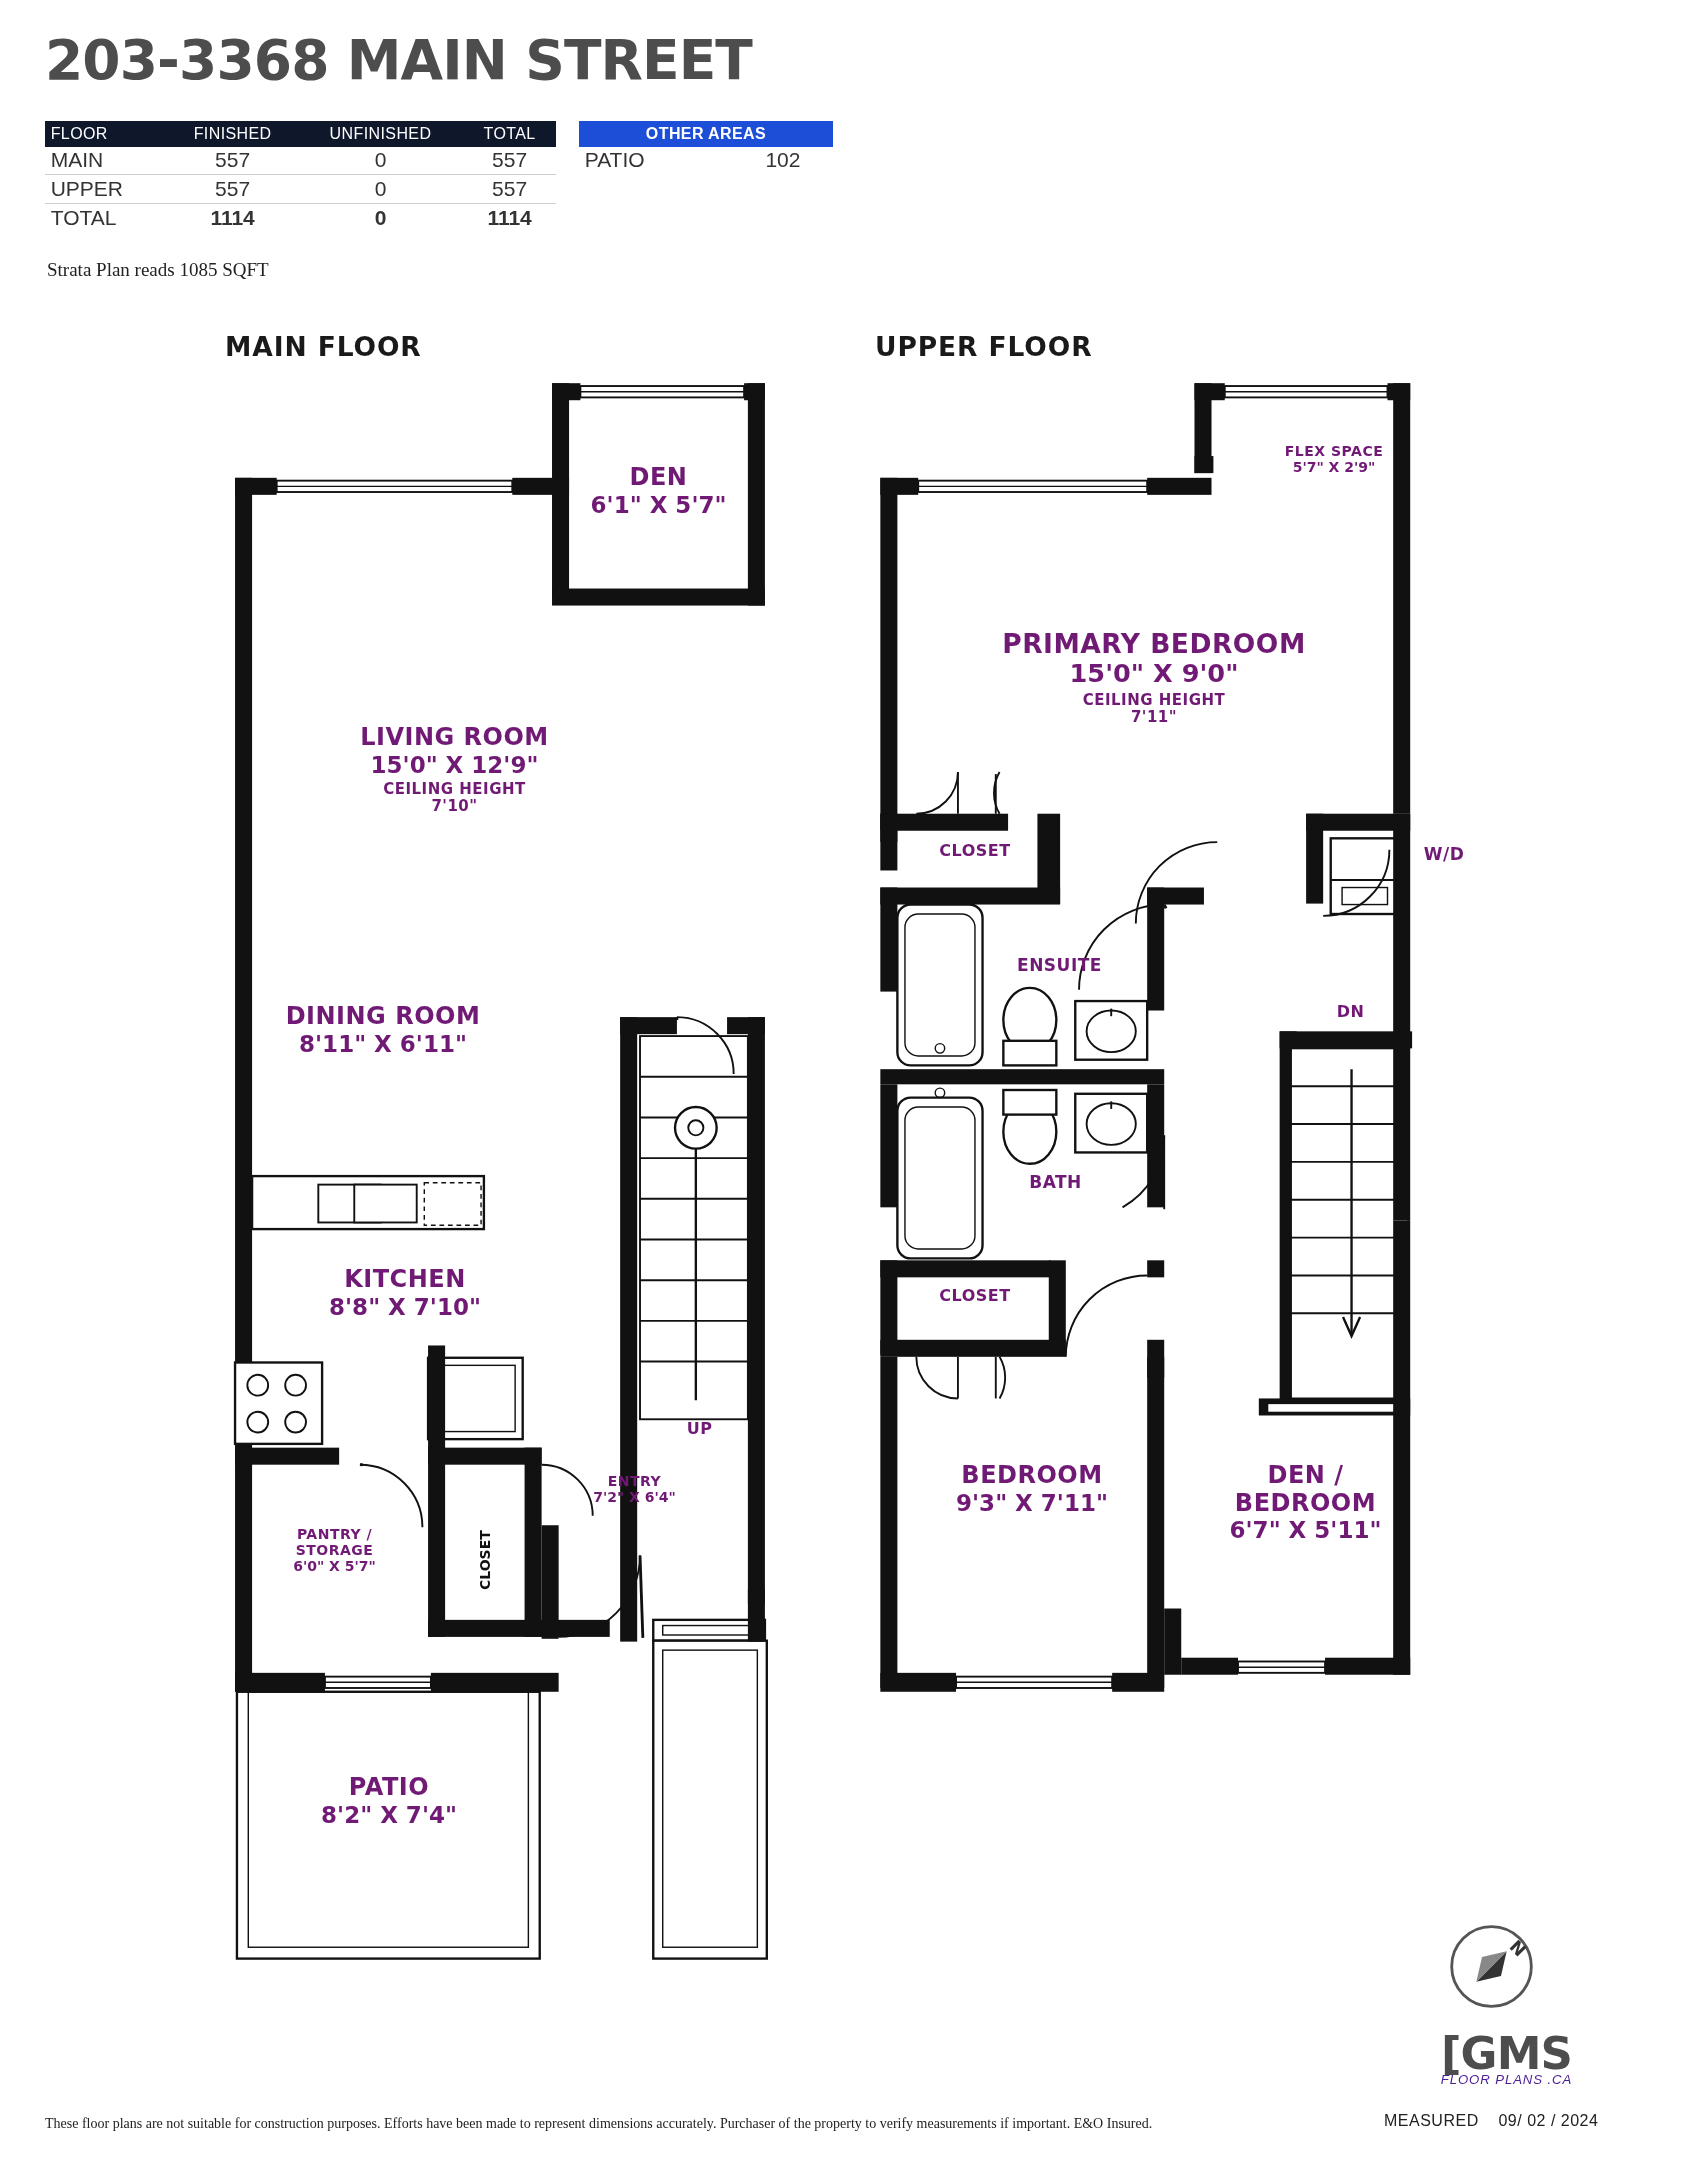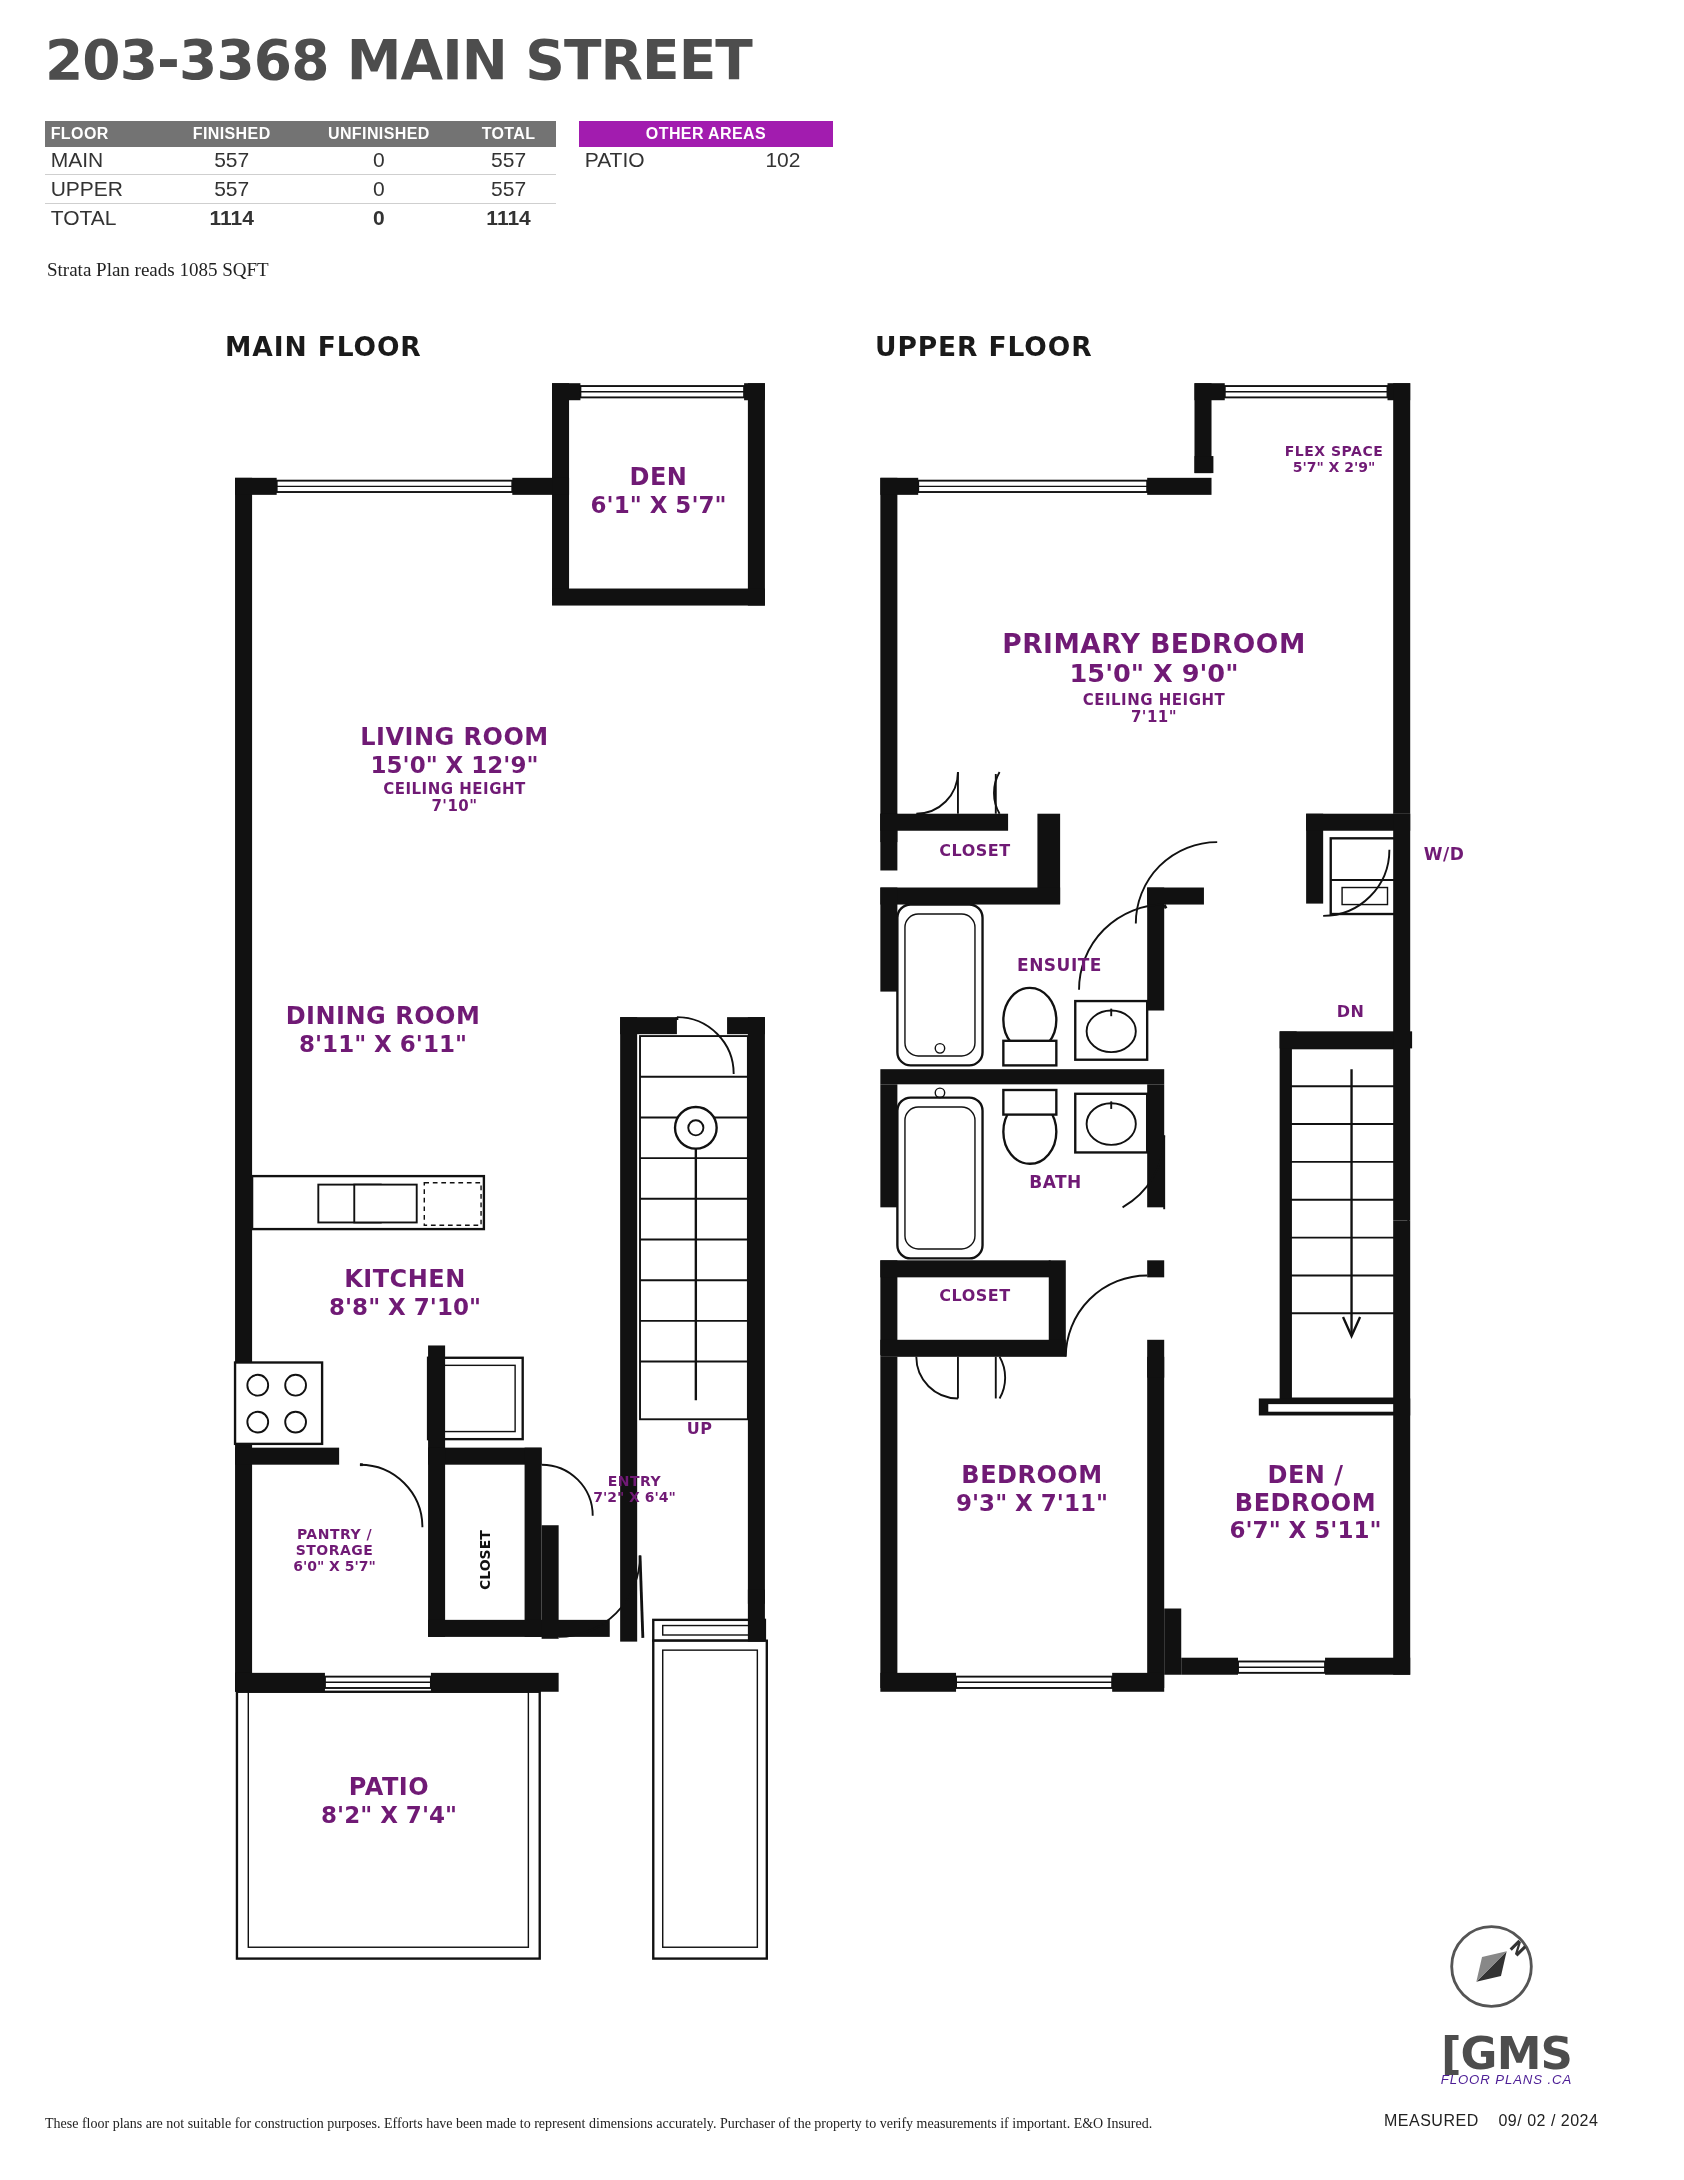--- a/index.html
+++ b/index.html
@@ -37,24 +37,24 @@
   
   .area-table {
     position: absolute;
     left: 45px;
     top: 121px;
     width: 511px;
     border-collapse: collapse;
     font-size: 20px;
   }
   .area-table th {
-    background: #737373;
+    background: #0f172a;
     color: #ffffff;
     font-size: 16px;
-    font-weight: bold;
+    font-weight: normal;
     letter-spacing: 0.4px;
     padding: 3.8px 5.7px;
     text-align: left;
   }
   .area-table th.num, .area-table td.num { text-align: center; }
   .area-table td {
     padding: 1.9px 5.7px;
     border-bottom: 0.9px solid #cfcfcf;
     color: #333333;
     font-size: 21px;
@@ -66,21 +66,21 @@
   .area-table tr.total td.lbl { font-weight: normal; }
 
   .other-table {
     position: absolute;
     left: 579px;
     top: 121px;
     width: 254px;
     border-collapse: collapse;
   }
   .other-table th {
-    background: #a21caf;
+    background: #1d4ed8;
     color: #ffffff;
     font-size: 16px;
     font-weight: bold;
     letter-spacing: 0.4px;
     padding: 3.8px 5.7px;
     text-align: center;
   }
   .other-table td {
     padding: 1.9px 5.7px;
     font-size: 21px;

